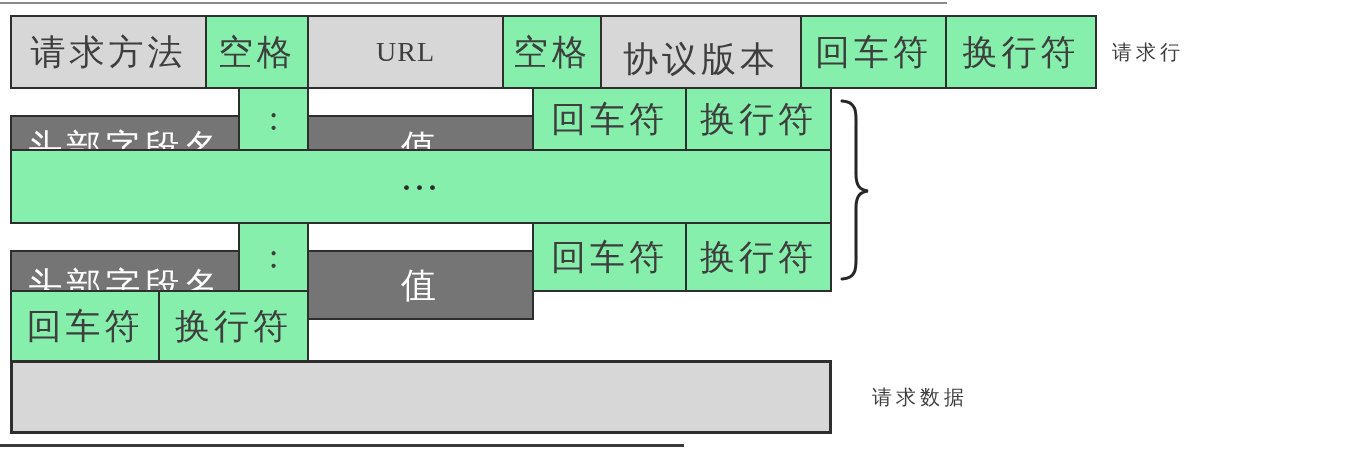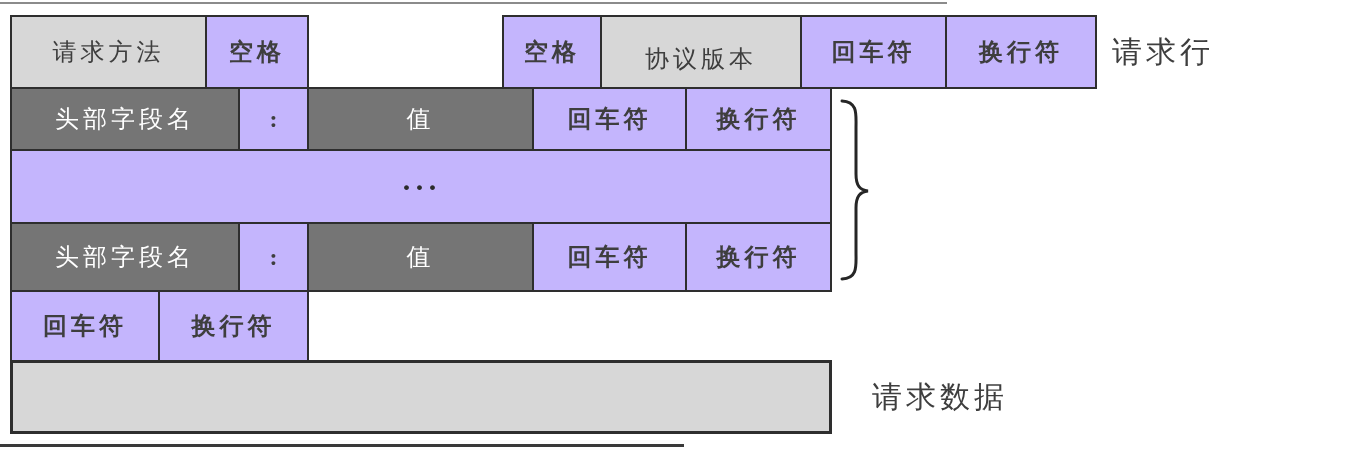--- a/index.html
+++ b/index.html
@@ -6,50 +6,51 @@
   body{
     width:1347px;height:450px;position:relative;overflow:hidden;
     background:var(--background,#fff);
     font-family:"Liberation Serif","DejaVu Serif",serif;
   }
   .stage{position:absolute;left:0;top:0;width:1347px;height:450px;}
   .cell{
     position:absolute;box-sizing:border-box;
     border:2px solid var(--border,#2e2e2e);
     display:flex;align-items:center;justify-content:center;
-    font-size:24px;letter-spacing:4px;color:var(--text-dark,#3e3e3e);
+    font-size:35px;letter-spacing:4px;color:var(--text-dark,#3e3e3e);
     white-space:nowrap;
   }
   .cell.light{background:var(--light-cell,#d7d7d7);}
-  .cell.white{background:#c4b5fd;font-weight:bold;}
-  .cell.dark{background:var(--dark-cell,#757575);color:var(--text-light,#fff);}
+  .cell.white{background:#86efac;}
+  .cell.dark{background:var(--dark-cell,#757575);color:var(--text-light,#fff);margin-top:28px;}
   .cell.thick{border-width:3px;}
   .side-label{
     position:absolute;display:flex;align-items:center;
-    font-size:30px;letter-spacing:4px;color:var(--text-dark,#3e3e3e);
+    font-size:20px;letter-spacing:4px;color:var(--text-dark,#3e3e3e);
     white-space:nowrap;
   }
   .ellipsis-cell{font-weight:bold;font-size:30px;letter-spacing:3px;color:#2c2c2c;}
   .colon-cell{letter-spacing:0;}
   .url-cell{letter-spacing:1px;font-size:28px;}
   .artifact{position:absolute;}
   .brace{position:absolute;left:836px;top:98px;width:34px;height:184px;}
   .brace svg{display:block;width:100%;height:100%;}
   .brace path{fill:none;stroke:#262626;stroke-width:3;stroke-linecap:round;}
 </style>
 </head>
 <body>
 
 <div class="stage">
 
   <div class="artifact" style="left:0;top:2px;width:947px;height:2px;background:#8b8b8b;"></div>
   <div class="artifact" style="left:0;top:444px;width:684px;height:3px;background:#3a3a3a;"></div>
 
   <div class="cell light" style="left:10px;top:15px;width:197px;height:74px;">请求方法</div>
   <div class="cell white" style="left:205px;top:15px;width:104px;height:74px;">空格</div>
+  <div class="cell light url-cell" style="left:307px;top:15px;width:197px;height:74px;">URL</div>
   <div class="cell white" style="left:502px;top:15px;width:100px;height:74px;">空格</div>
   <div class="cell light" style="left:600px;top:15px;width:202px;height:88px;">协议版本</div>
   <div class="cell white" style="left:800px;top:15px;width:147px;height:74px;">回车符</div>
   <div class="cell white" style="left:945px;top:15px;width:152px;height:74px;">换行符</div>
   <div class="side-label" style="left:1112px;top:15px;height:74px;">请求行</div>
 
   <div class="cell dark" style="left:10px;top:87px;width:230px;height:64px;">头部字段名</div>
   <div class="cell white colon-cell" style="left:238px;top:87px;width:71px;height:64px;">:</div>
   <div class="cell dark" style="left:307px;top:87px;width:227px;height:64px;">值</div>
   <div class="cell white" style="left:532px;top:87px;width:155px;height:64px;">回车符</div>

